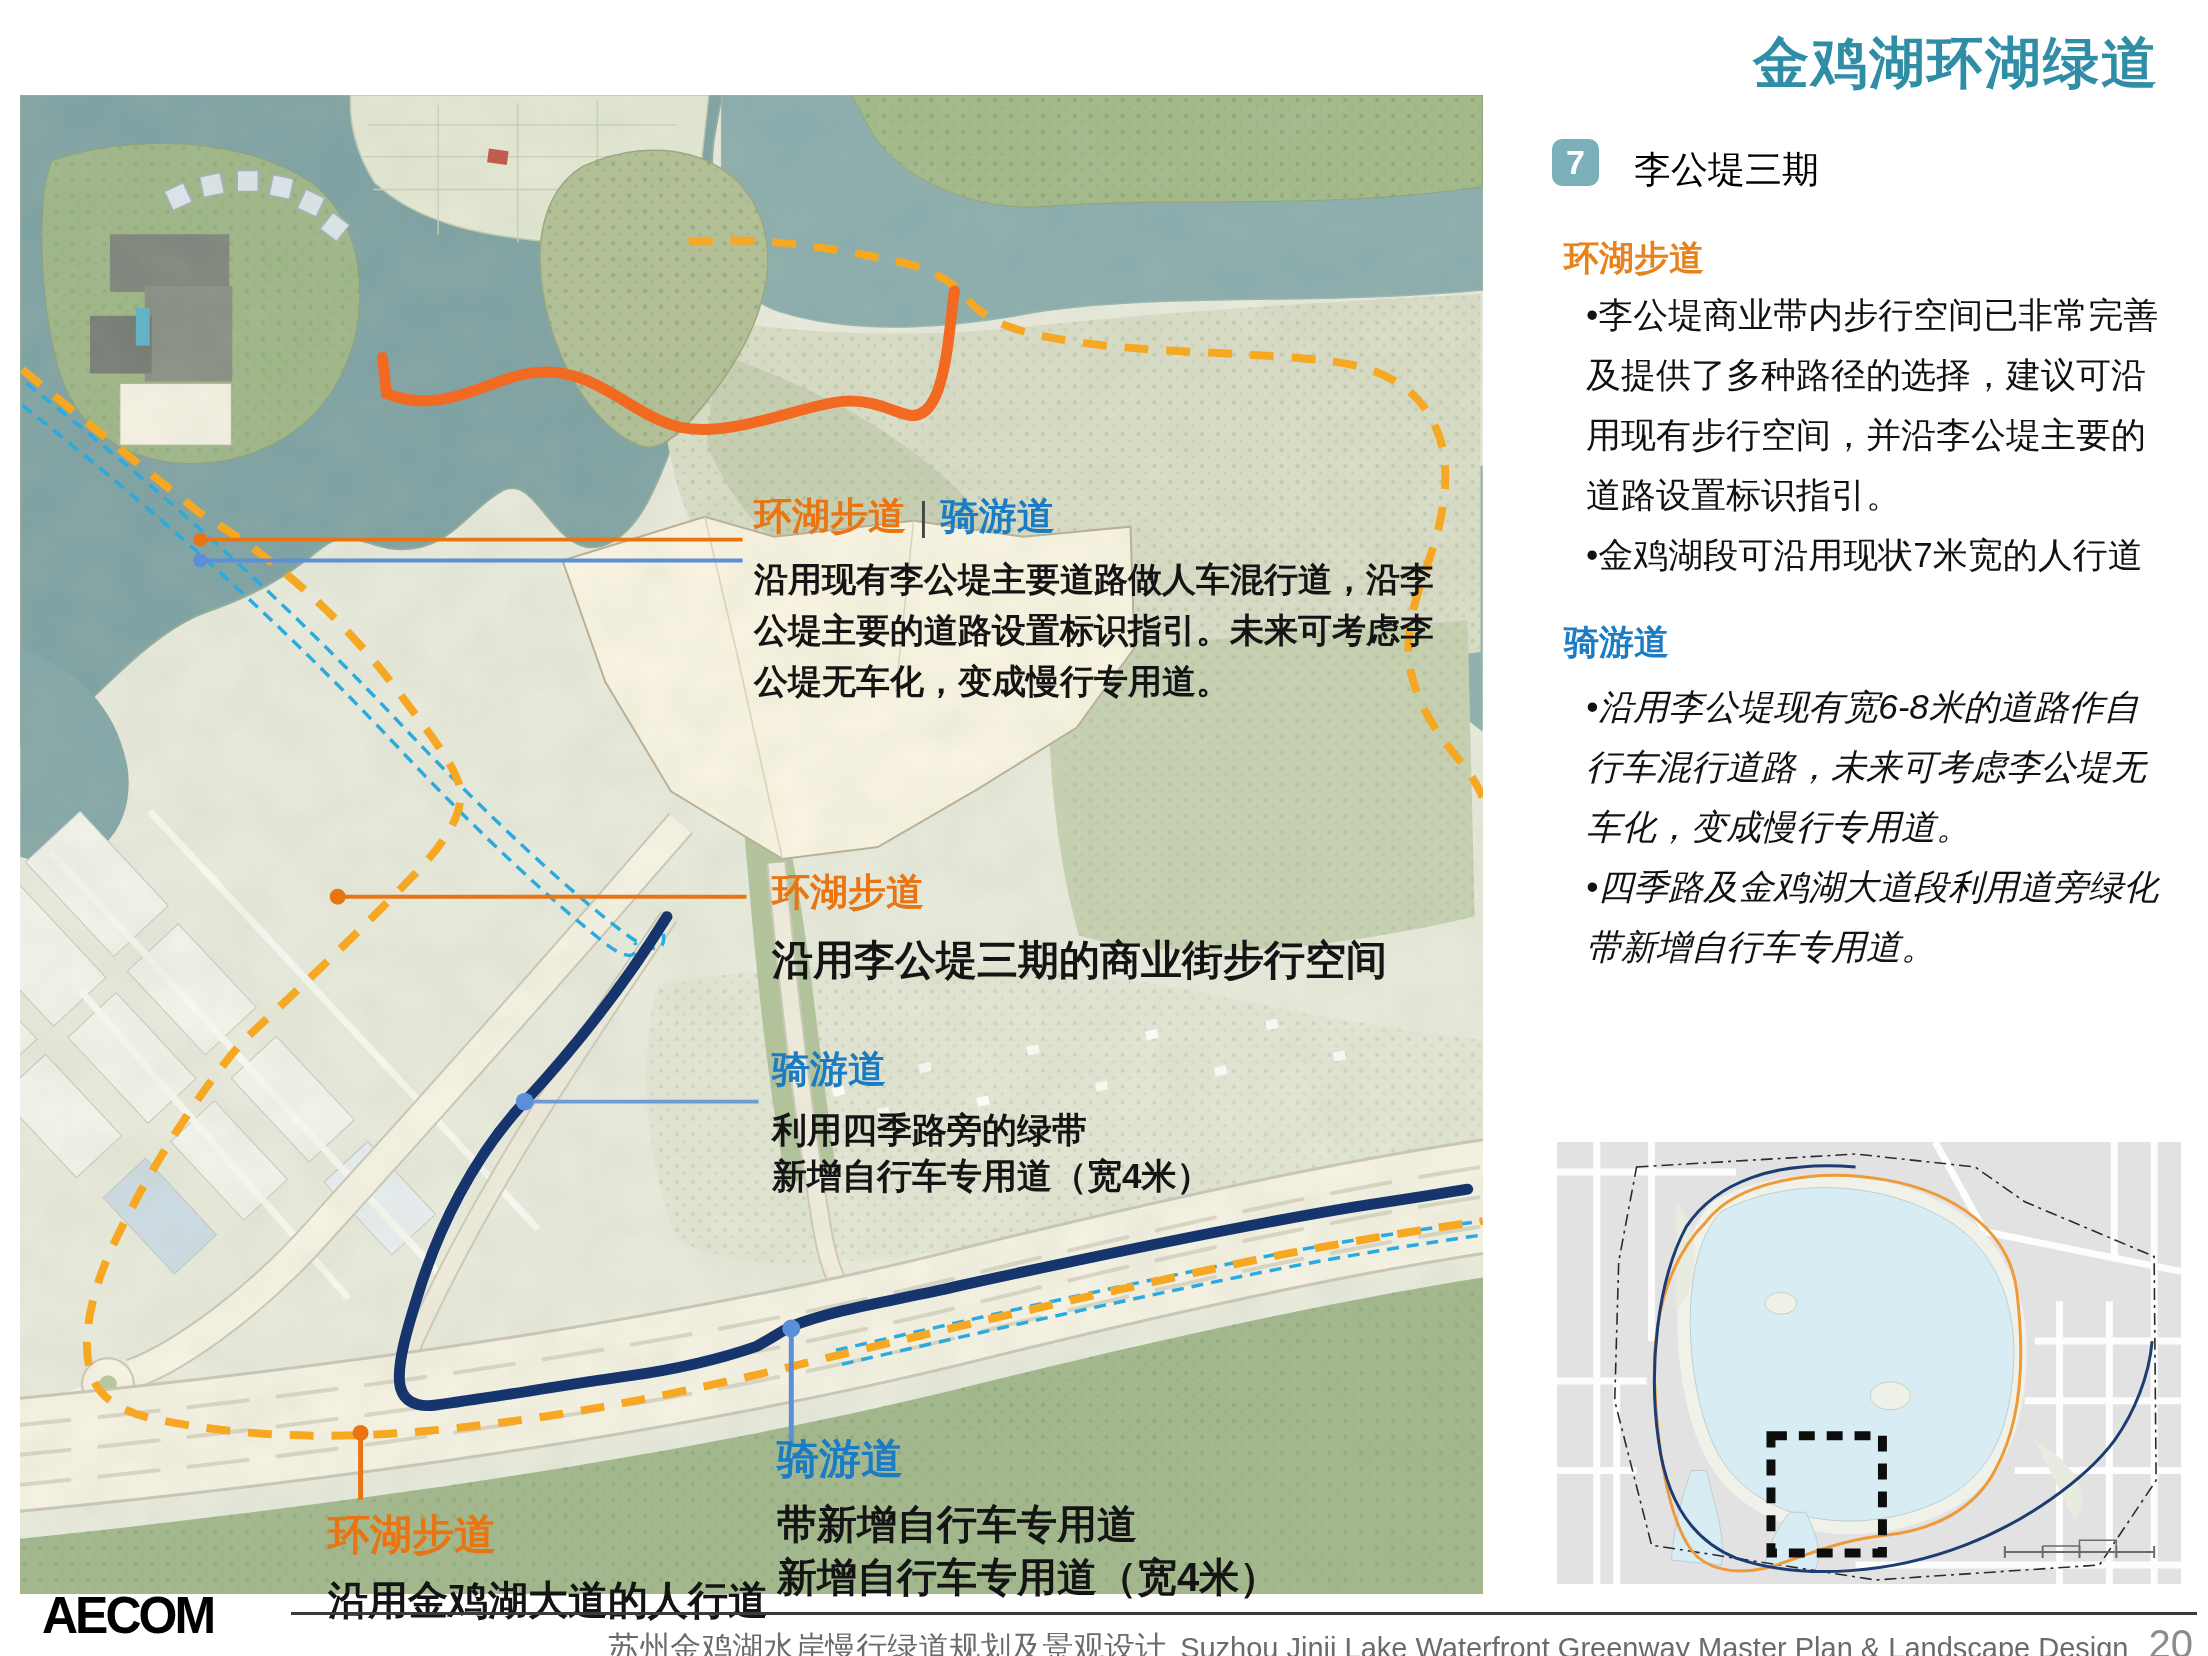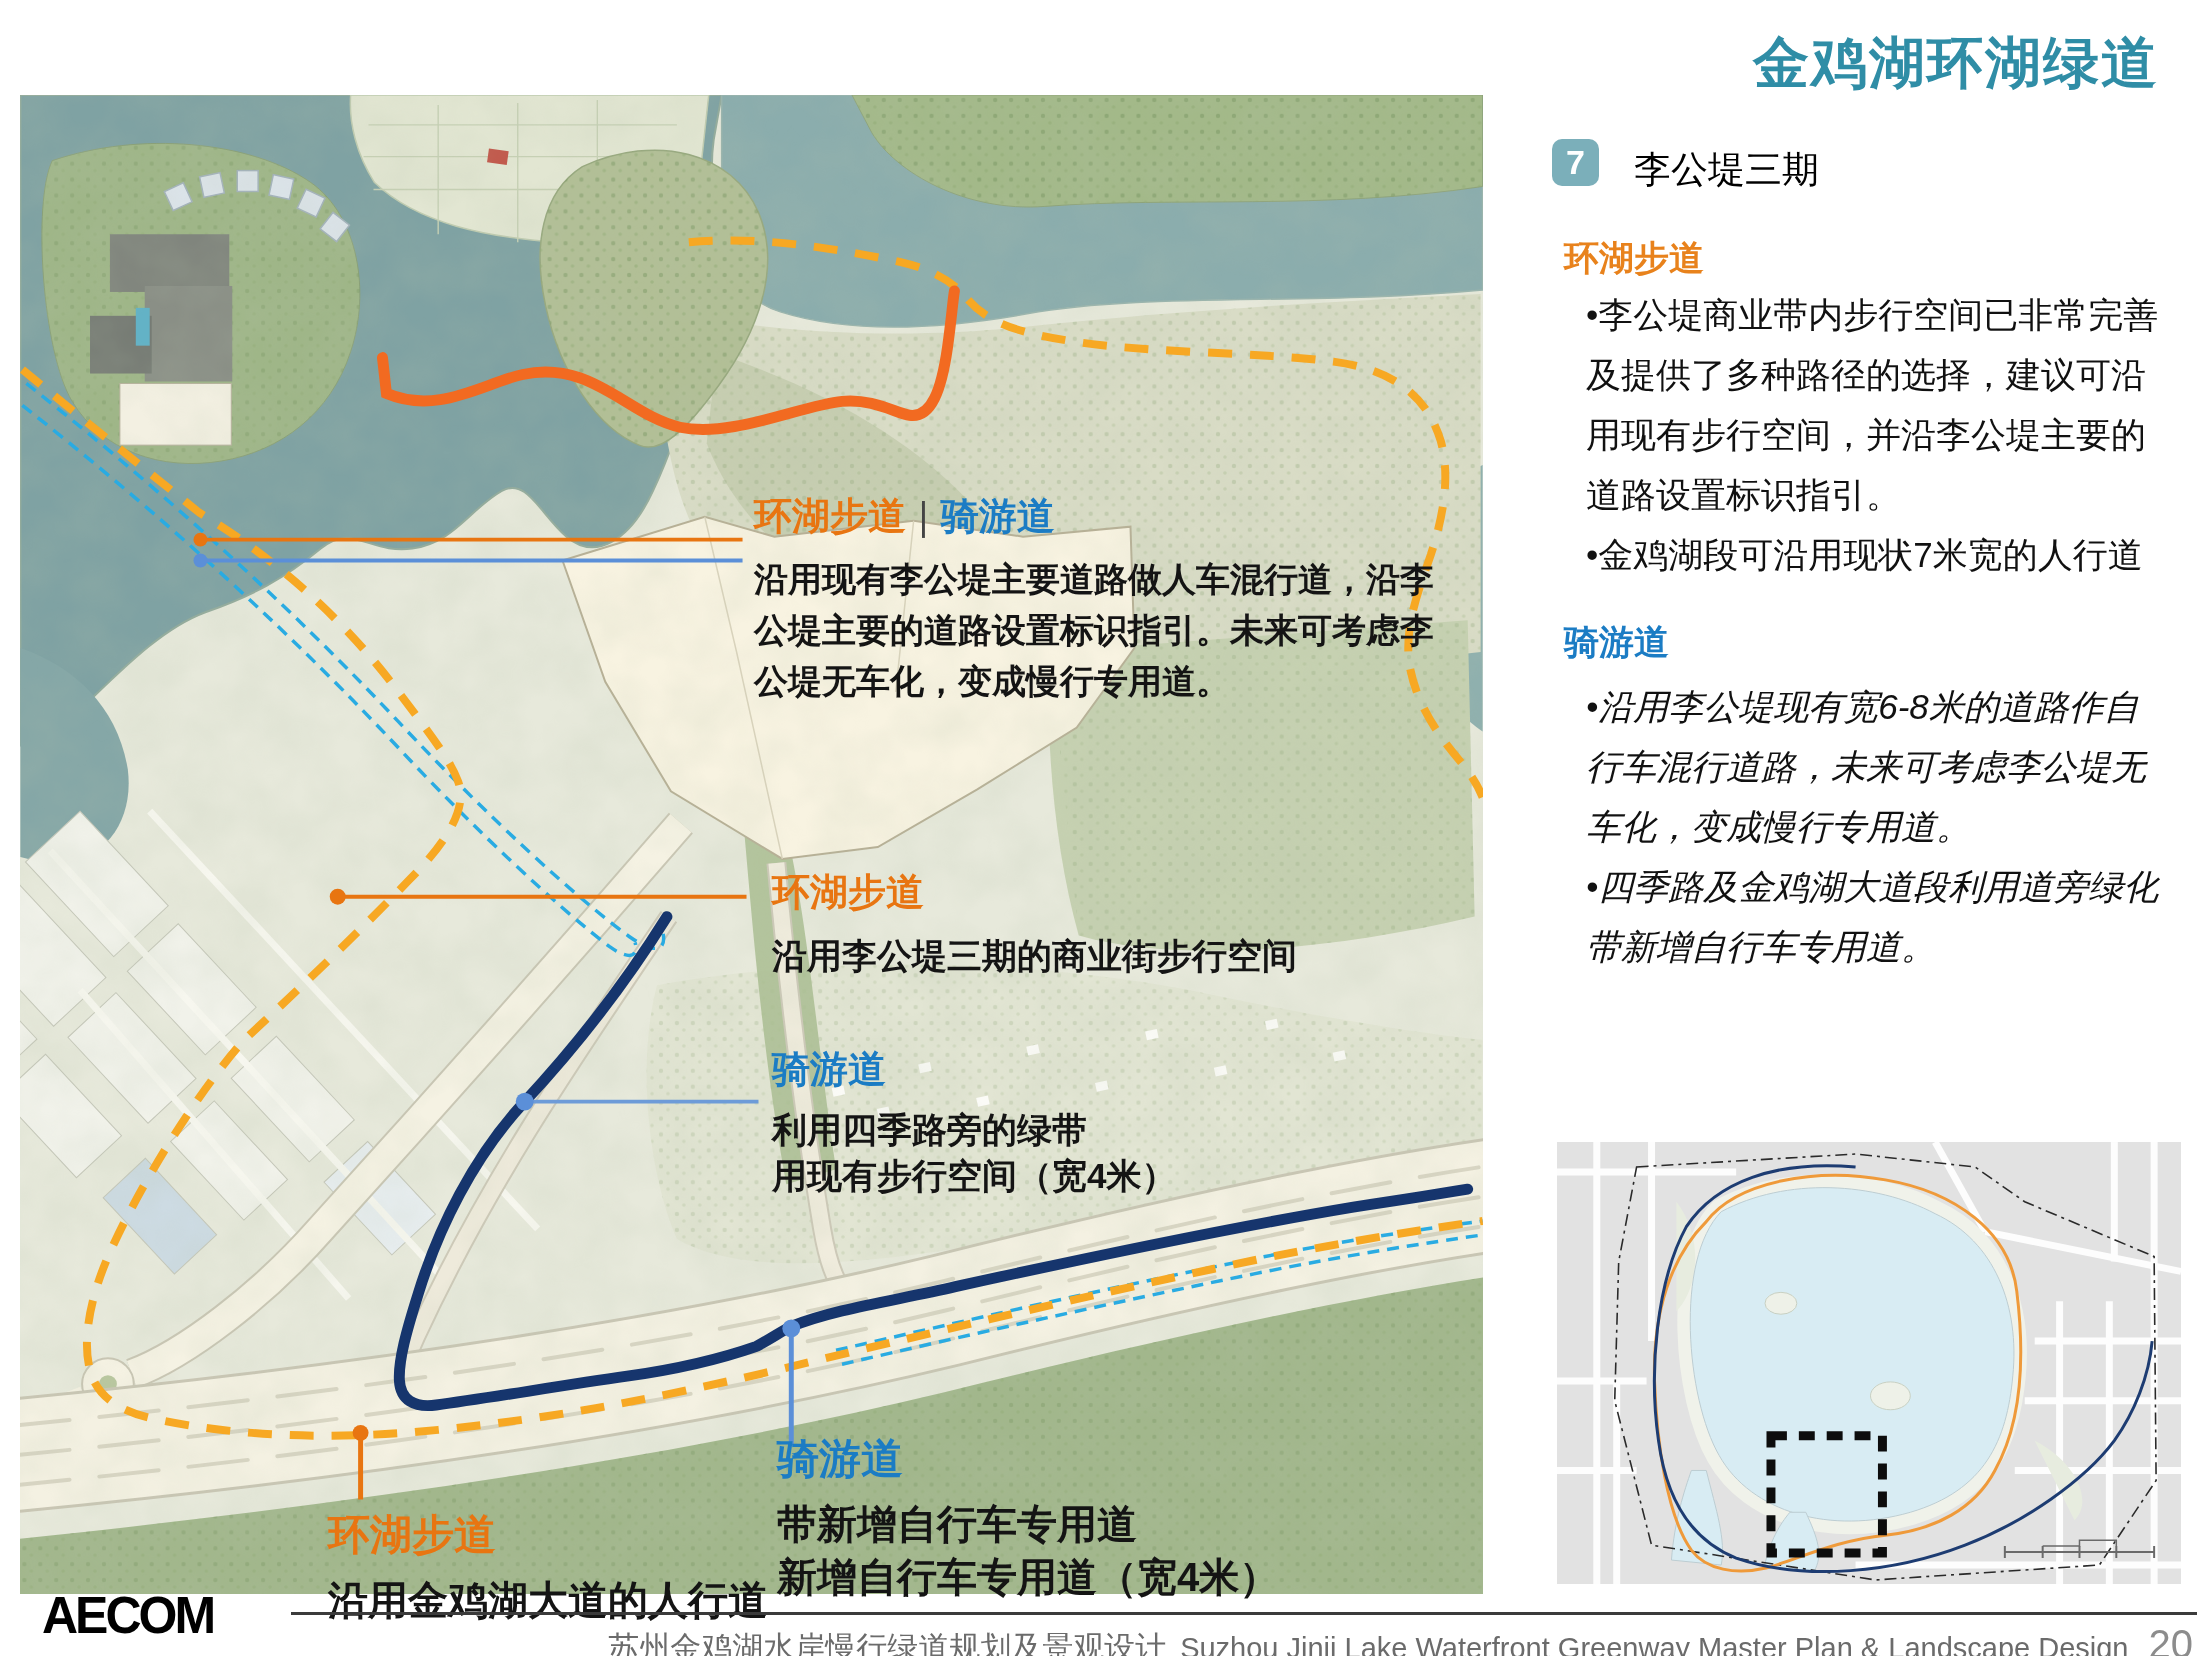--- a/index.html
+++ b/index.html
@@ -259,29 +259,29 @@
     </div>
     <div class="ann-body">沿用现有李公堤主要道路做人车混行道，沿李
 公堤主要的道路设置标识指引。未来可考虑李
 公堤无车化，变成慢行专用道。</div>
   </div>
 
   <div class="ann" style="left:772px;top:872px;">
     <div class="ann-title">
         <span class="t-orange">环湖步道</span>
       </div>
-    <div class="ann-body" style="font-size:35px;">沿用李公堤三期的商业街步行空间</div>
+    <div class="ann-body" style="font-size:41px;">沿用李公堤三期的商业街步行空间</div>
   </div>
 
   <div class="ann" style="left:772px;top:1049px;">
     <div class="ann-title">
         <span class="t-blue">骑游道</span>
       </div>
     <div class="ann-body" style="font-size:35px;line-height:1.32;">利用四季路旁的绿带
-用现有步行空间（宽4米）</div>
+新增自行车专用道（宽4米）</div>
   </div>
 
   <div class="ann" style="left:328px;top:1512px;">
     <div class="ann-title big">
         <span class="t-orange">环湖步道</span>
       </div>
     <div class="ann-body big">沿用金鸡湖大道的人行道</div>
   </div>
 
   <div class="ann" style="left:777px;top:1436px;">

